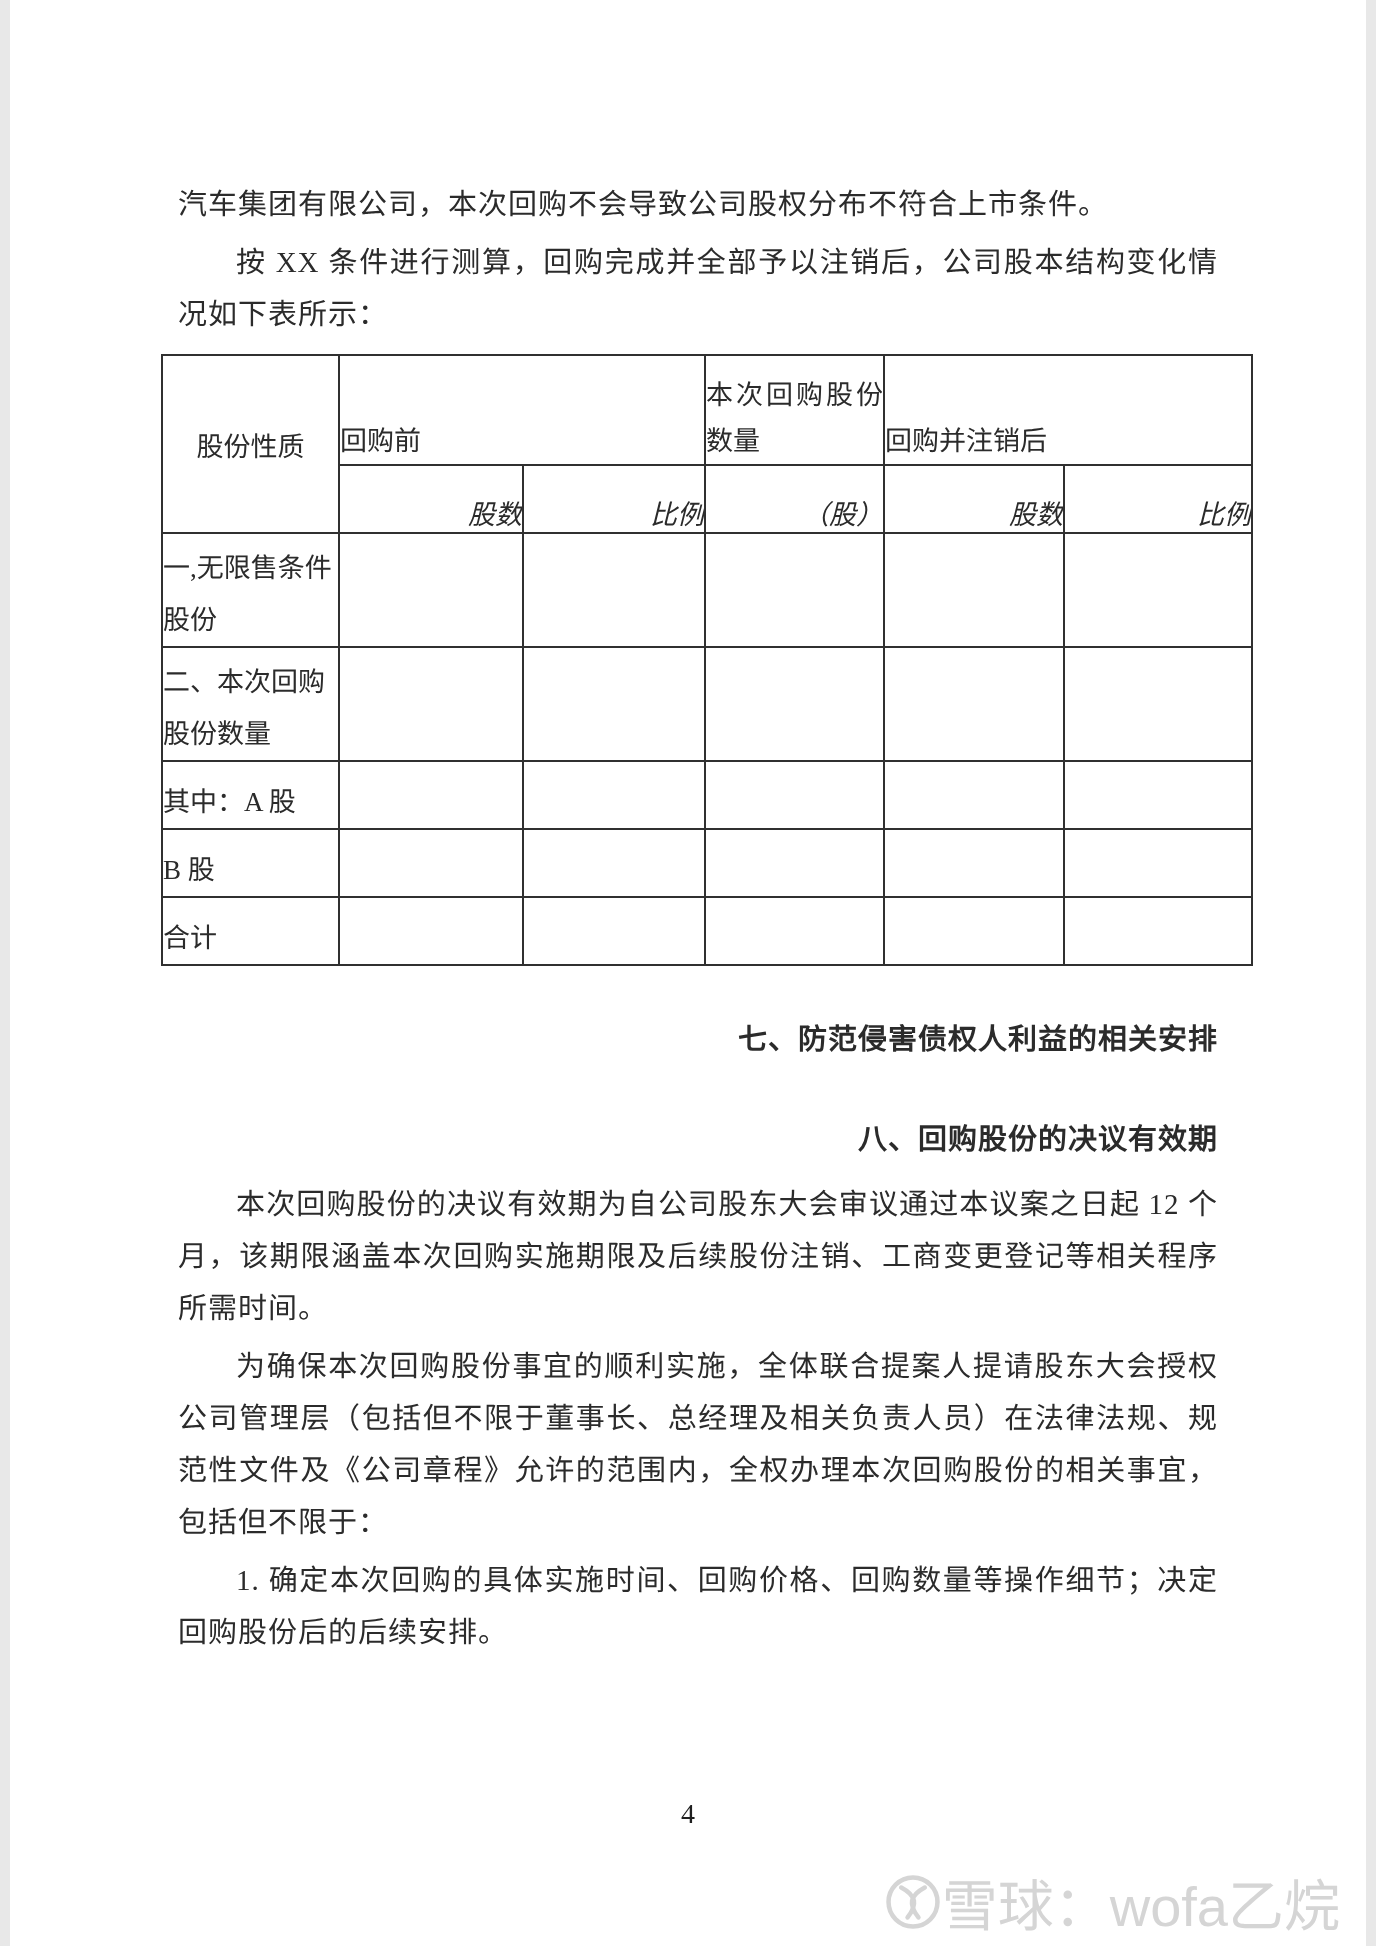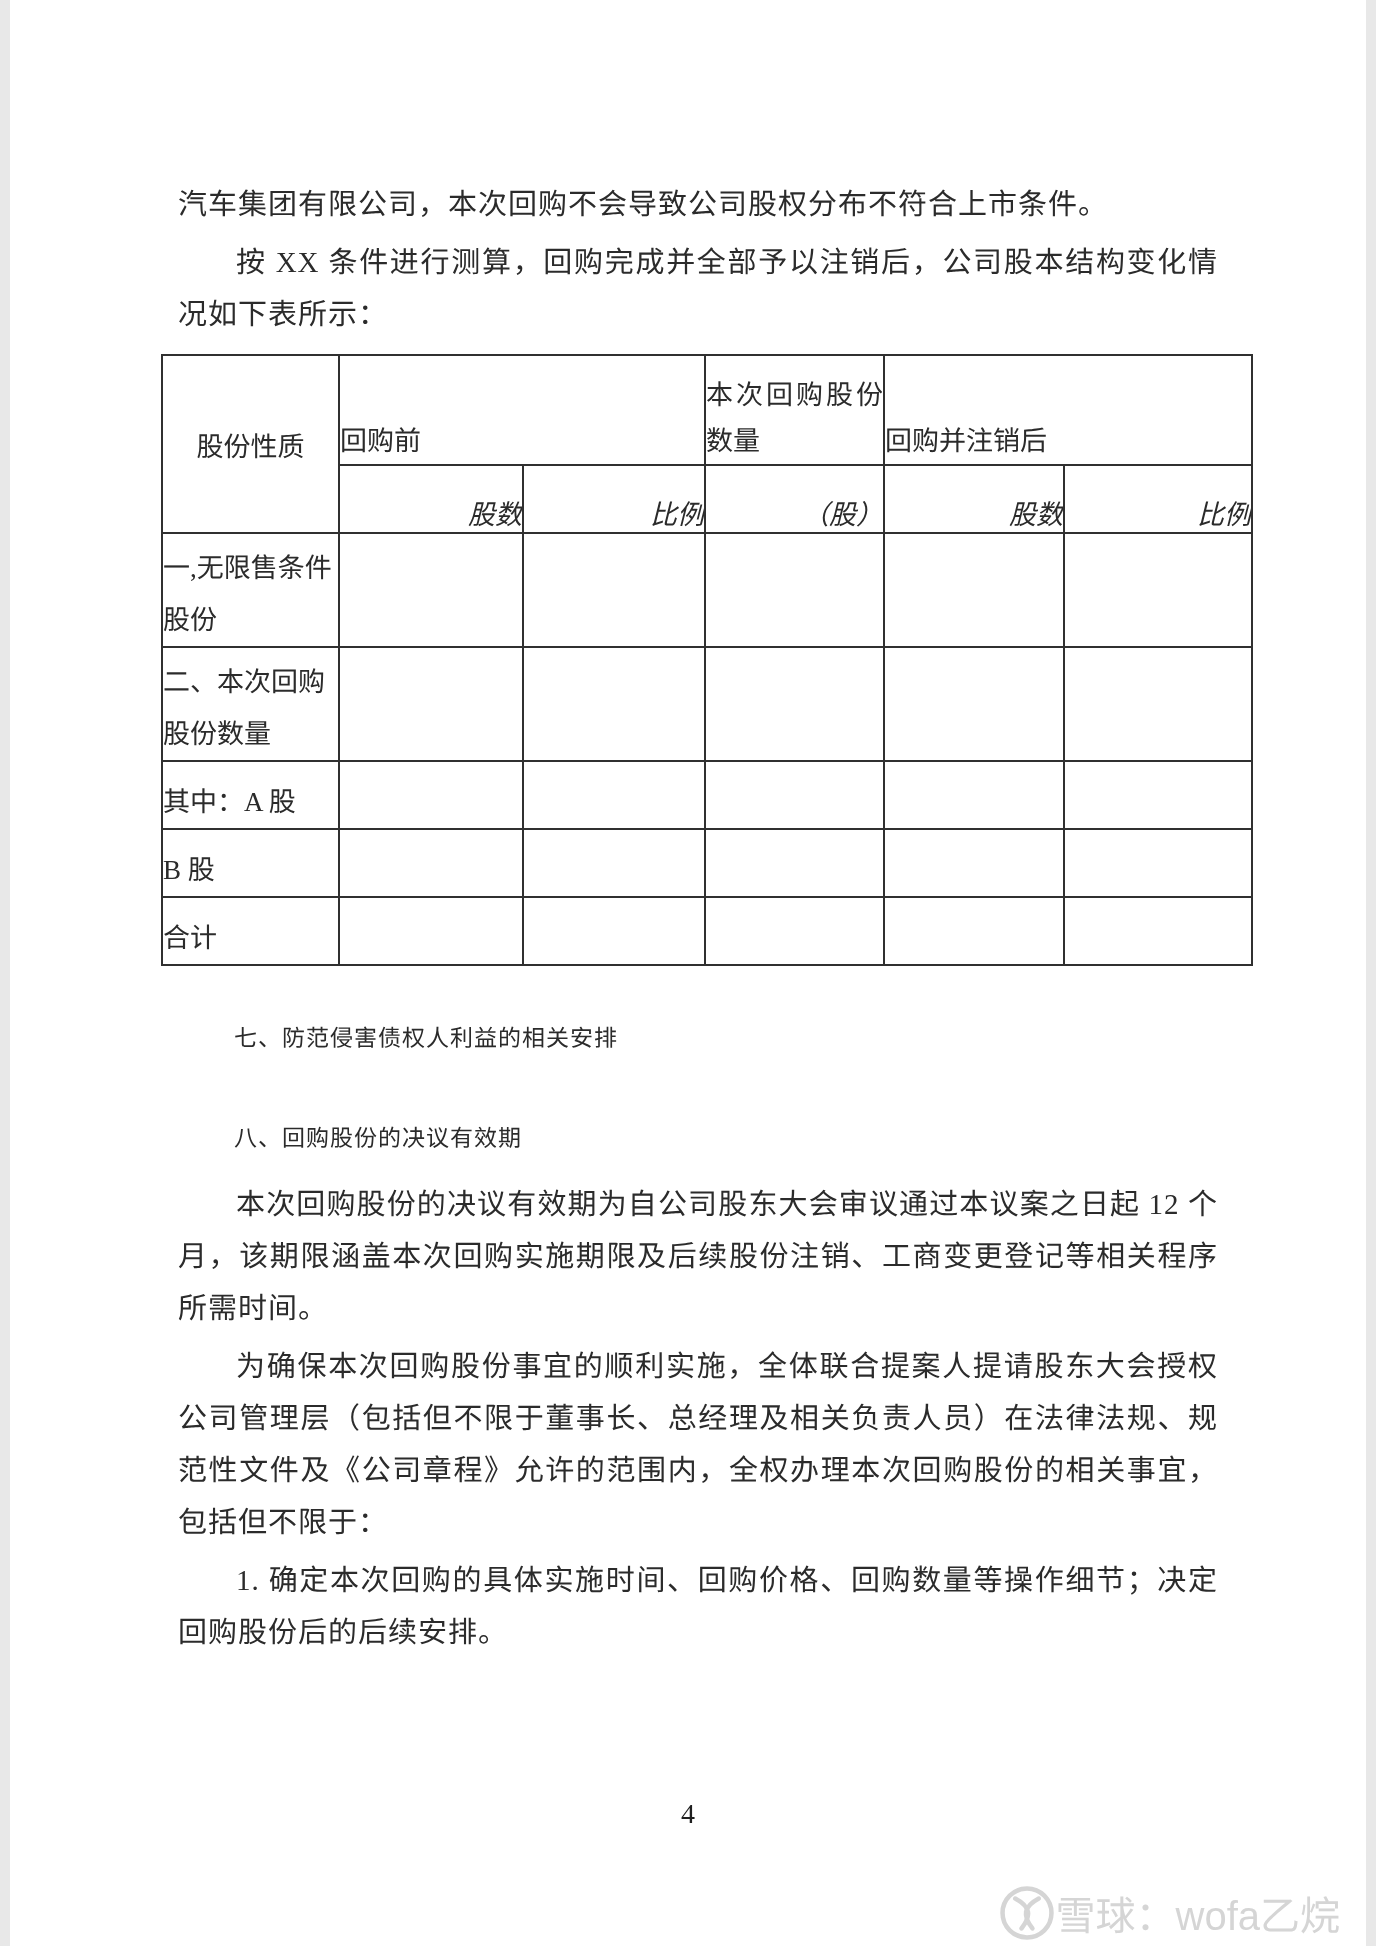--- a/index.html
+++ b/index.html
@@ -20,26 +20,27 @@
   }
   p.body {
     font-size: 29px;
     line-height: 52px;
     letter-spacing: 1px;
     text-align: justify;
     margin: 0 0 6px 0;
   }
   .indent { text-indent: 58px; }
   h3.section {
-    font-size: 23px;
+    font-size: 29px;
     line-height: 54px;
-    font-weight: normal;
+    font-weight: bold;
     margin: 46px 0 12px 0;
     padding-left: 56px;
     letter-spacing: 1px;
+    text-align: right;
   }
   
   table.share-table {
     border-collapse: collapse;
     table-layout: fixed;
     width: 1090px;
     margin: 14px 0 0 -17px;
     font-size: 27px;
     color: #2b2b2b;
   }
@@ -92,21 +93,21 @@
     font-size: 28px;
     color: #1f1f1f;
   }
   .watermark {
     position: absolute;
     right: 26px;
     bottom: 4px;
     display: flex;
     align-items: center;
     color: #d5d5d5;
-    font-size: 40px;
+    font-size: 56px;
     font-family: "Liberation Sans", "DejaVu Sans", sans-serif;
     white-space: nowrap;
   }
   .watermark svg { display: block; }
 </style>
 </head>
 <body>
 
 <div class="page">
   <div class="content">

